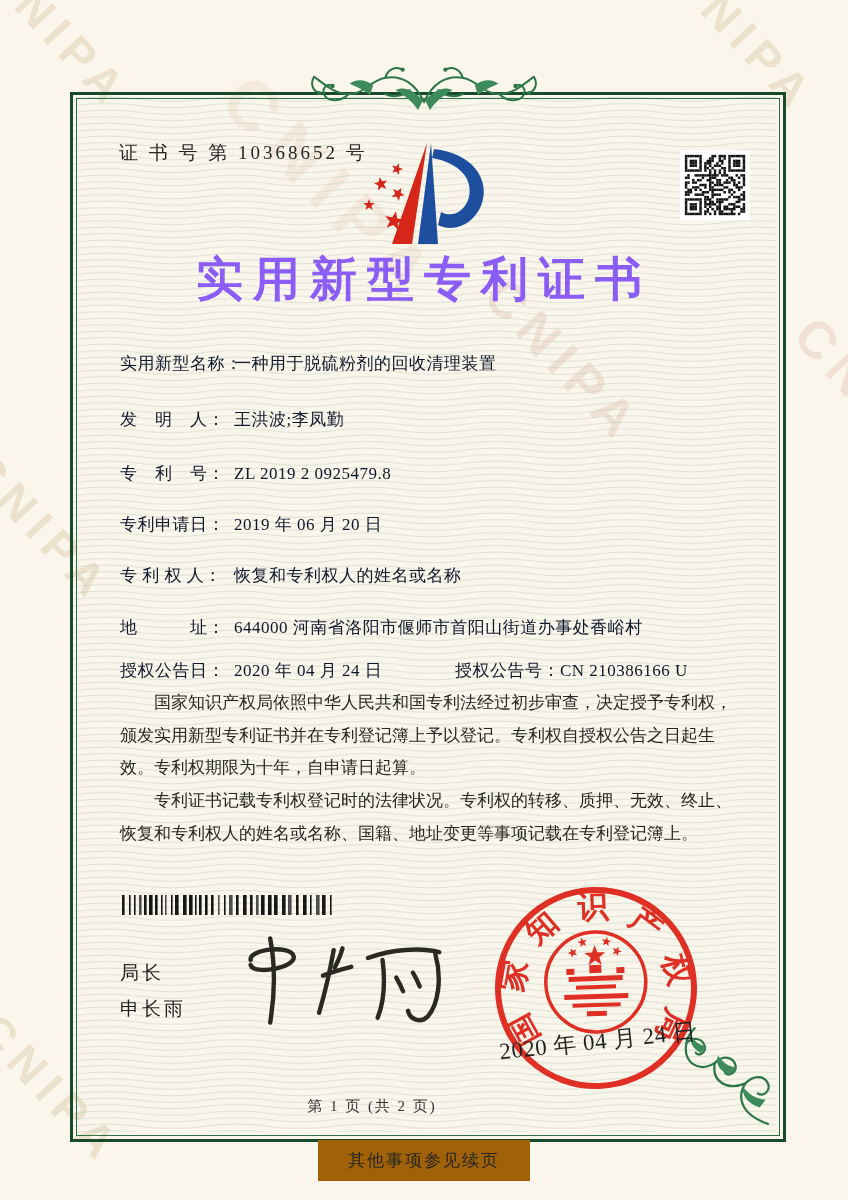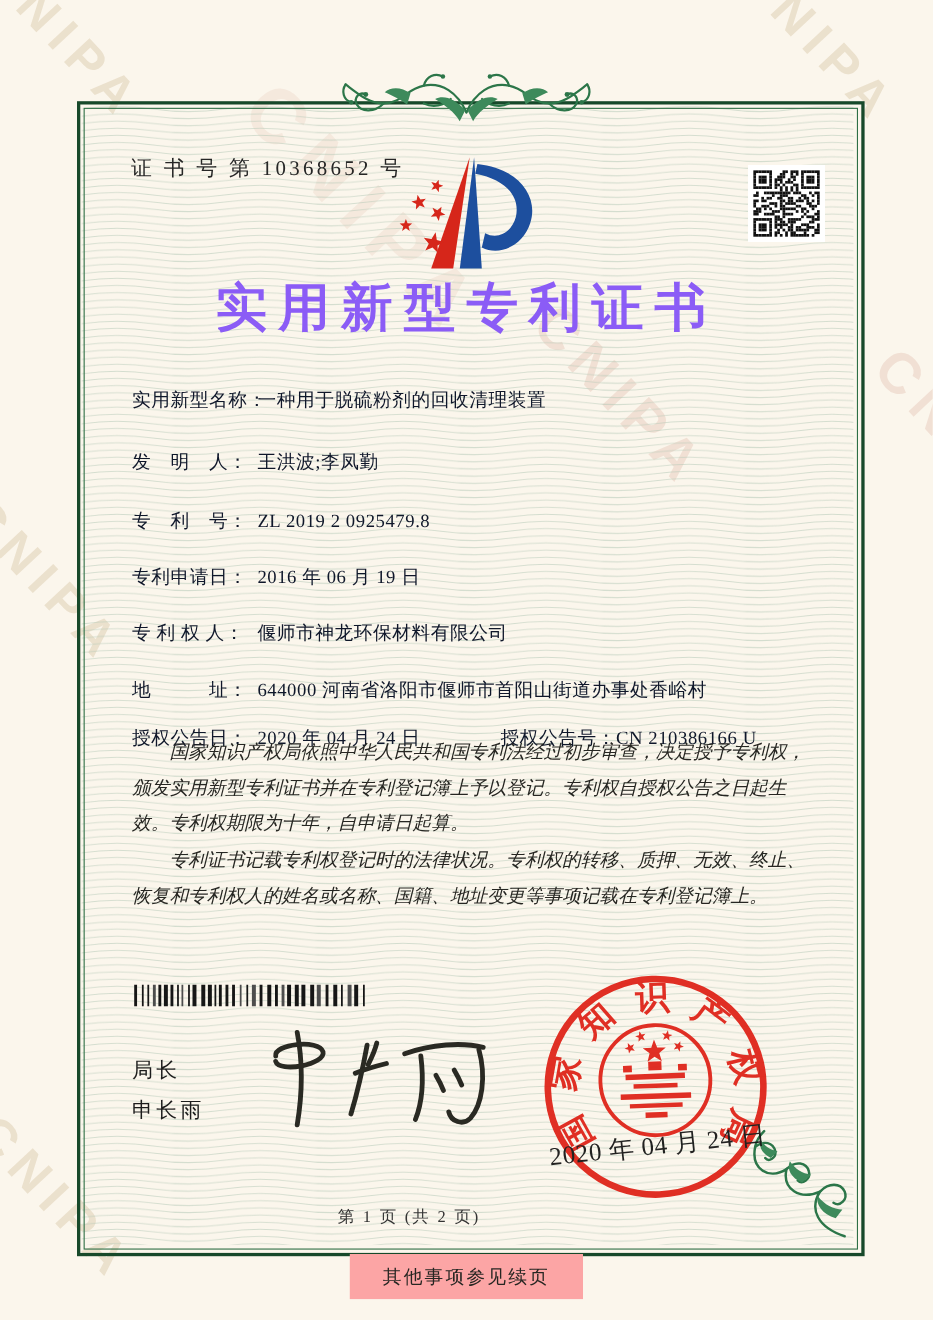--- a/index.html
+++ b/index.html
@@ -24,34 +24,34 @@
   .logo{position:absolute;left:352px;top:140px;width:150px;height:112px;z-index:2;}
   .qr{position:absolute;left:680px;top:150px;width:70px;height:70px;z-index:2;background:#fff;}
   .title{position:absolute;left:0;top:248px;width:100%;margin:0;text-align:center;
          font-size:47px;font-weight:700;letter-spacing:10px;color:#8b5cf6;z-index:2;}
   
   .field-row{position:absolute;left:120px;width:620px;font-size:17px;color:#0f172a;z-index:2;letter-spacing:.5px;}
   .flabel{display:inline-block;width:114px;white-space:nowrap;}
   .fvalue{letter-spacing:.5px;}
   .fcell2{position:absolute;left:335px;top:0;white-space:nowrap;}
   
-  .body-text{position:absolute;left:120px;top:668px;width:618px;z-index:2;font-style:italic;}
+  .body-text{position:absolute;left:120px;top:687px;width:618px;z-index:2;}
   .body-text p{margin:0;font-size:17px;line-height:1.92;text-indent:2em;color:#262622;
                font-family:"Liberation Serif","DejaVu Serif",serif;}
   
   .barcode{position:absolute;left:120px;top:895px;width:224px;height:20px;z-index:2;}
   .director-title{position:absolute;left:120px;top:960px;font-size:19px;letter-spacing:3px;z-index:2;
                   font-family:Liberation Sans, sans-serif;color:#1c1c1c;}
   .director-name{position:absolute;left:120px;top:996px;font-size:19px;letter-spacing:3px;z-index:2;
                  font-family:Liberation Serif, serif;color:#1c1c1c;}
   .signature{position:absolute;left:235px;top:922px;width:215px;height:118px;z-index:2;}
   .seal{position:absolute;left:490px;top:882px;width:212px;height:212px;z-index:5;opacity:.94;transform:rotate(-2deg);}
   .page-num{position:absolute;left:0;top:1097px;width:744px;text-align:center;font-size:15px;
             letter-spacing:2px;color:#333;z-index:2;}
-  .continuation{position:absolute;left:50%;transform:translateX(-50%);top:1140px;background:#fca5a5;
+  .continuation{position:absolute;left:50%;transform:translateX(-50%);top:1140px;background:#a16207;
                 padding:9px 30px;font-size:17px;letter-spacing:2px;color:#262622;z-index:6;white-space:nowrap;}
 </style>
 </head>
 <body>
 
 <div class="page">
 
   <span class="wm tan" style="left:-34px;top:6px;">CNIPA</span>
   <span class="wm tan" style="left:652px;top:10px;">CNIPA</span>
   <span class="wm big" style="left:190px;top:150px;">CNIPA</span>
@@ -463,24 +463,24 @@
   <div class="field-row" style="top:352px">
     <span class="flabel">实用新型名称：</span><span class="fvalue">一种用于脱硫粉剂的回收清理装置</span>
   </div>
   <div class="field-row" style="top:408px">
     <span class="flabel">发　明　人：</span><span class="fvalue">王洪波;李凤勤</span>
   </div>
   <div class="field-row" style="top:462px">
     <span class="flabel">专　利　号：</span><span class="fvalue">ZL 2019 2 0925479.8</span>
   </div>
   <div class="field-row" style="top:513px">
-    <span class="flabel">专利申请日：</span><span class="fvalue">2016 年 06 月 19 日</span>
+    <span class="flabel">专利申请日：</span><span class="fvalue">2019 年 06 月 20 日</span>
   </div>
   <div class="field-row" style="top:564px">
-    <span class="flabel">专 利 权 人：</span><span class="fvalue">偃师市神龙环保材料有限公司</span>
+    <span class="flabel">专 利 权 人：</span><span class="fvalue">恢复和专利权人的姓名或名称</span>
   </div>
   <div class="field-row" style="top:616px">
     <span class="flabel">地　　　址：</span><span class="fvalue">644000 河南省洛阳市偃师市首阳山街道办事处香峪村</span>
   </div>
   <div class="field-row" style="top:659px">
     <span class="flabel">授权公告日：</span><span class="fvalue">2020 年 04 月 24 日</span>
     <span class="fcell2"><span>授权公告号：</span><span>CN 210386166 U</span></span>
   </div>
 
   <div class="body-text">

